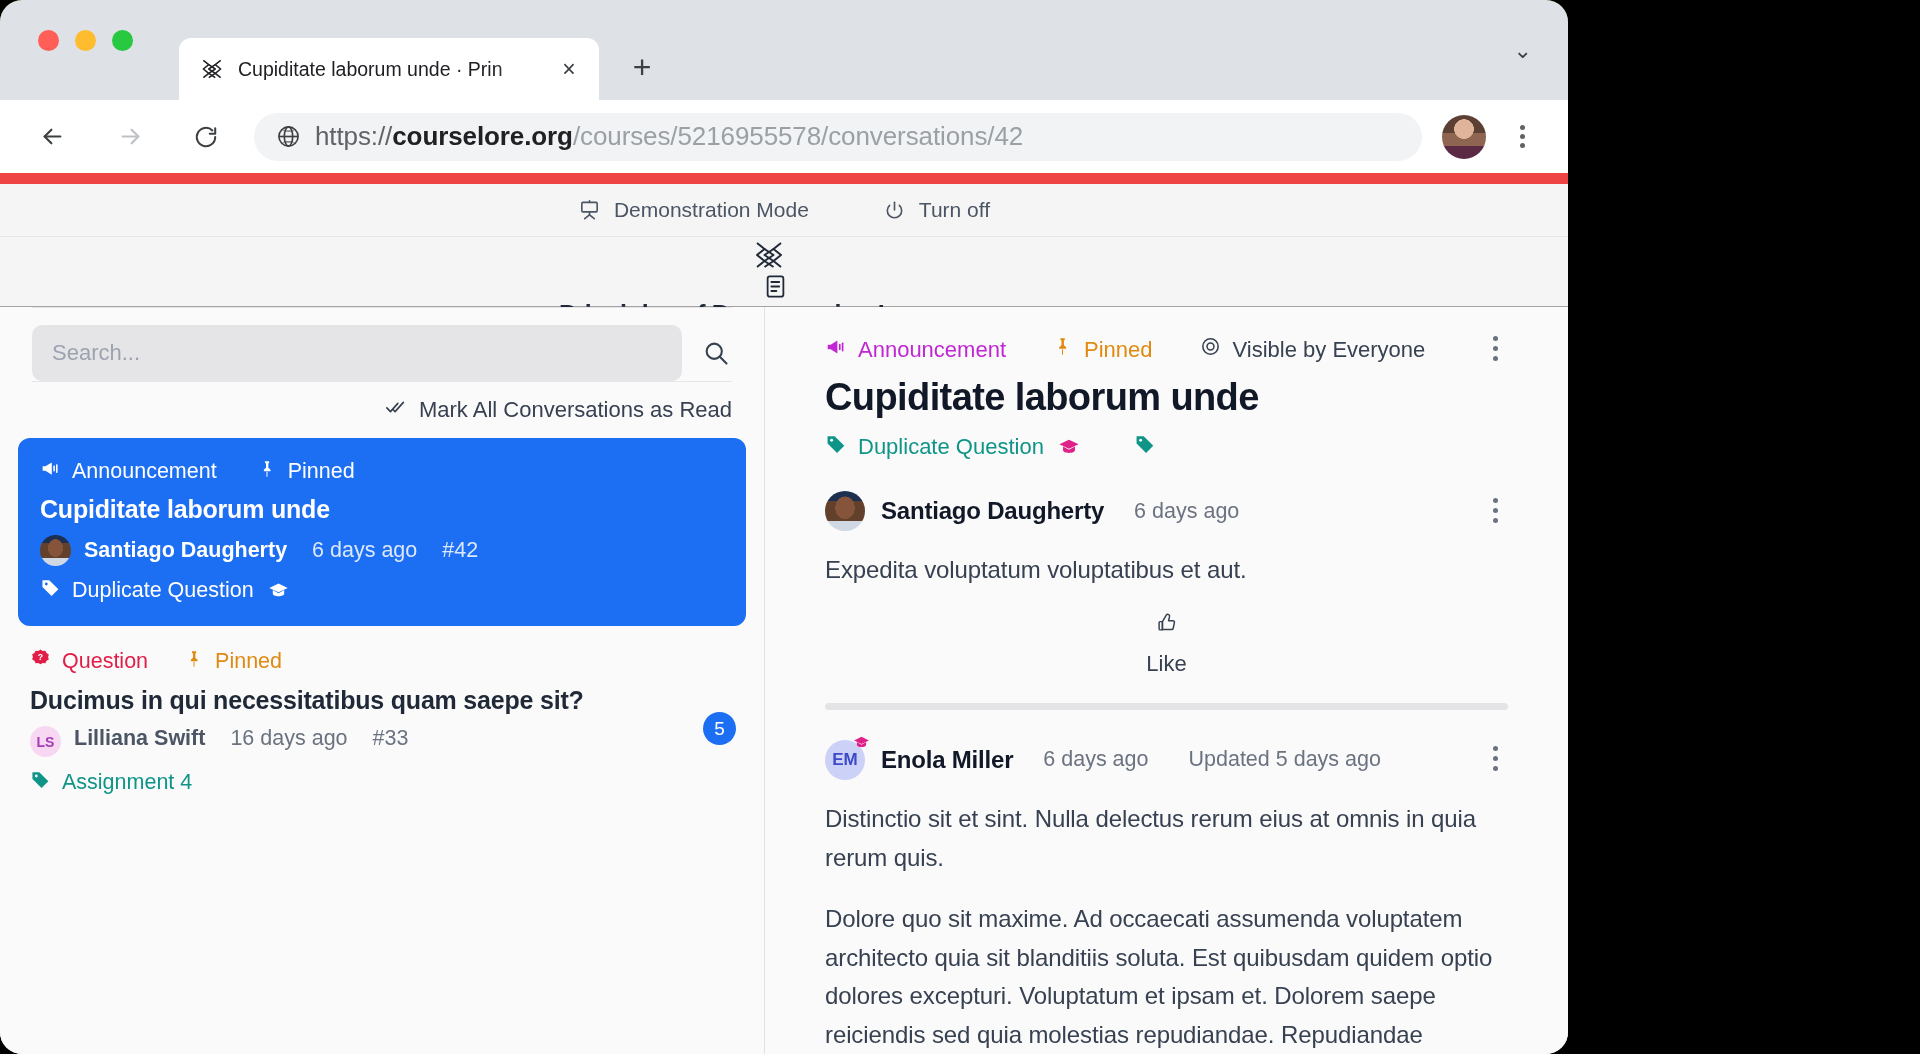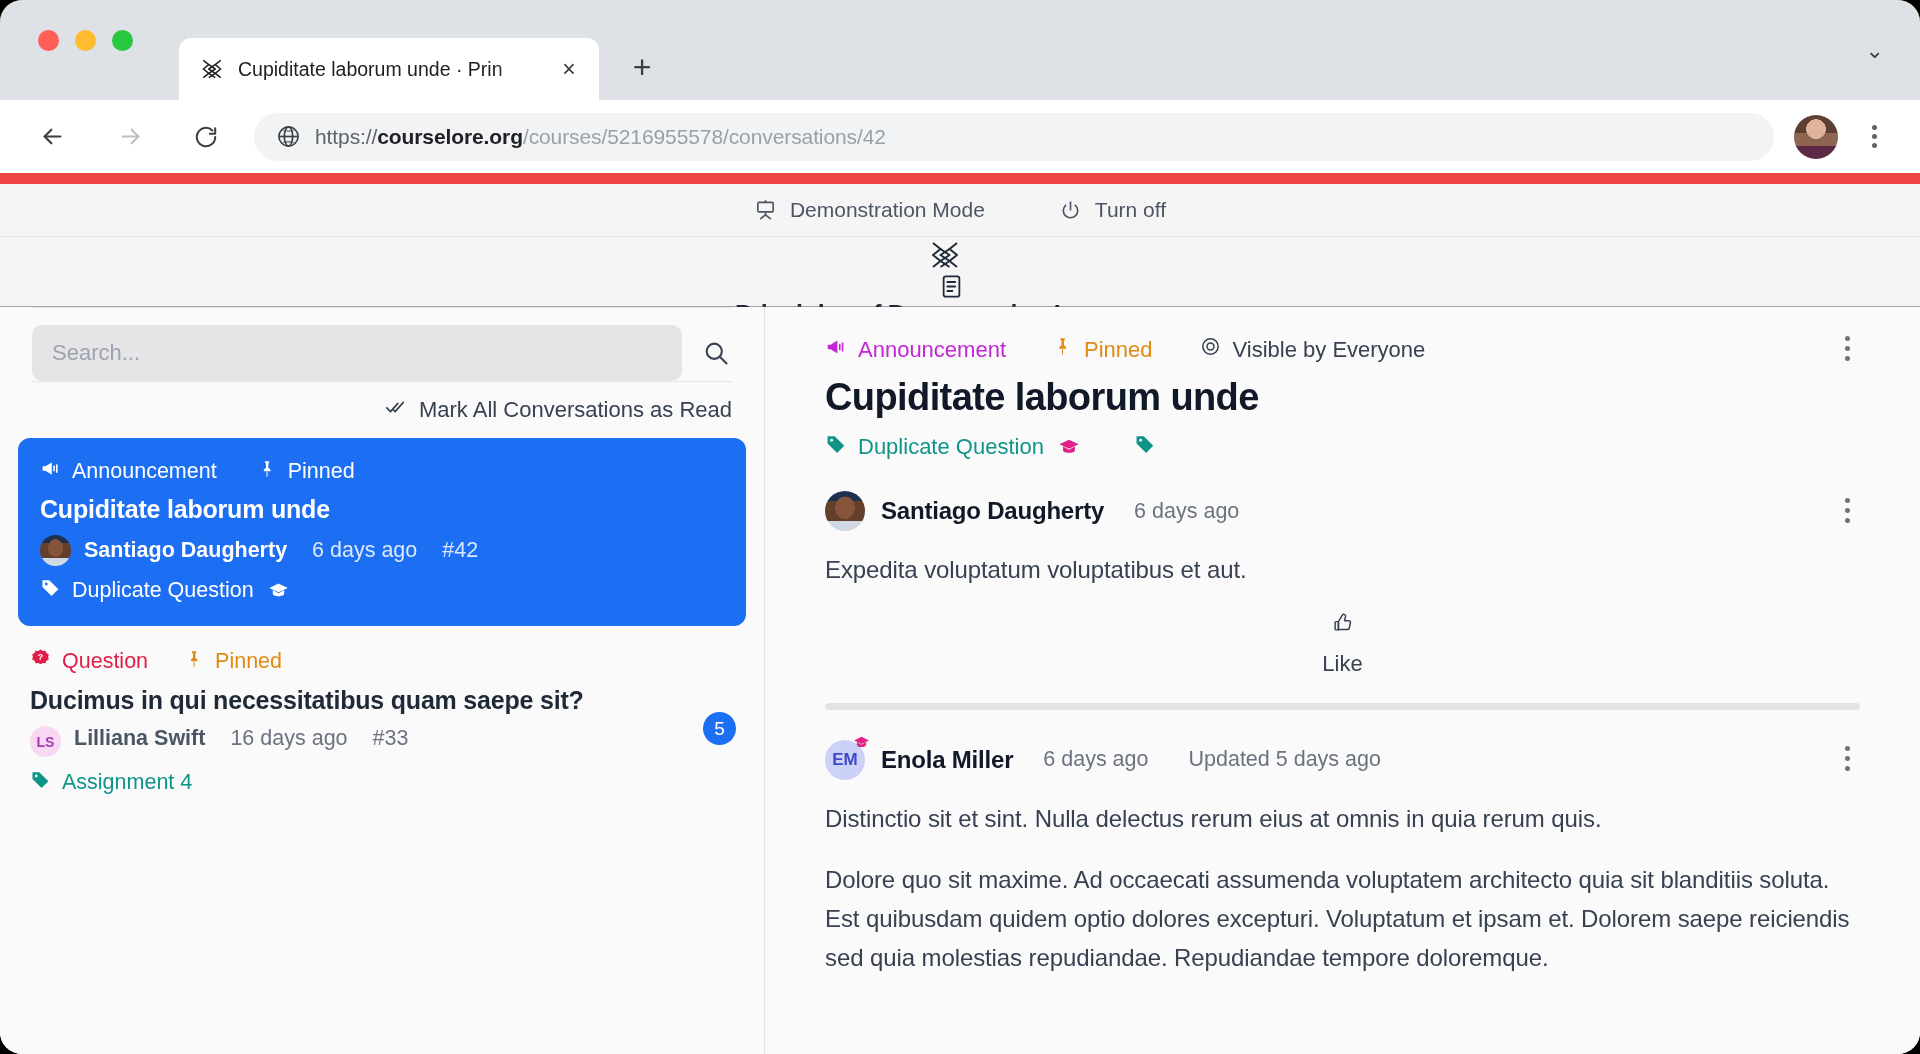--- a/index.html
+++ b/index.html
@@ -4,21 +4,21 @@
 <style>
   * { box-sizing: border-box; margin: 0; padding: 0; }
   html, body {
     width: 1920px; height: 1054px;
     font-family: "Liberation Sans", sans-serif;
     background: #000;
     overflow: hidden;
   }
   .window {
     position: relative;
-    width: 1920px; height: 1054px;
+    width: 1568px; height: 1054px;
     background: #4d7c0f;
     border-radius: 22px;
     overflow: hidden;
   }
 
   
   .chrome-top {
     height: 100px;
     background: #dee1e6;
     display: flex;
@@ -94,21 +94,21 @@
   .urlbar {
     flex: 1;
     height: 48px;
     background: #f1f3f4;
     border-radius: 24px;
     display: flex; align-items: center;
     gap: 14px;
     padding: 0 22px;
     margin-left: 22px; margin-right: 20px;
   }
-  .url-text { font-size: 21px; color: #9aa0a6; white-space: nowrap; letter-spacing: -0.1px;}
+  .url-text { font-size: 26px; color: #9aa0a6; white-space: nowrap; letter-spacing: -0.1px;}
   .url-text b { color: #202124; font-weight: 700; }
   .url-text .scheme { color: #5f6368; font-weight: 400; }
   .profile-pic {
     width: 44px; height: 44px; border-radius: 50%;
     background: radial-gradient(circle at 50% 32%, #e0b49a 0 26%, transparent 27%),
                 linear-gradient(#5c4033 0 42%, #8e6550 42% 70%, #5c2a45 70% 100%);
     background-color: #b08968;
     flex: 0 0 44px;
   }
   .kebab-chrome {

